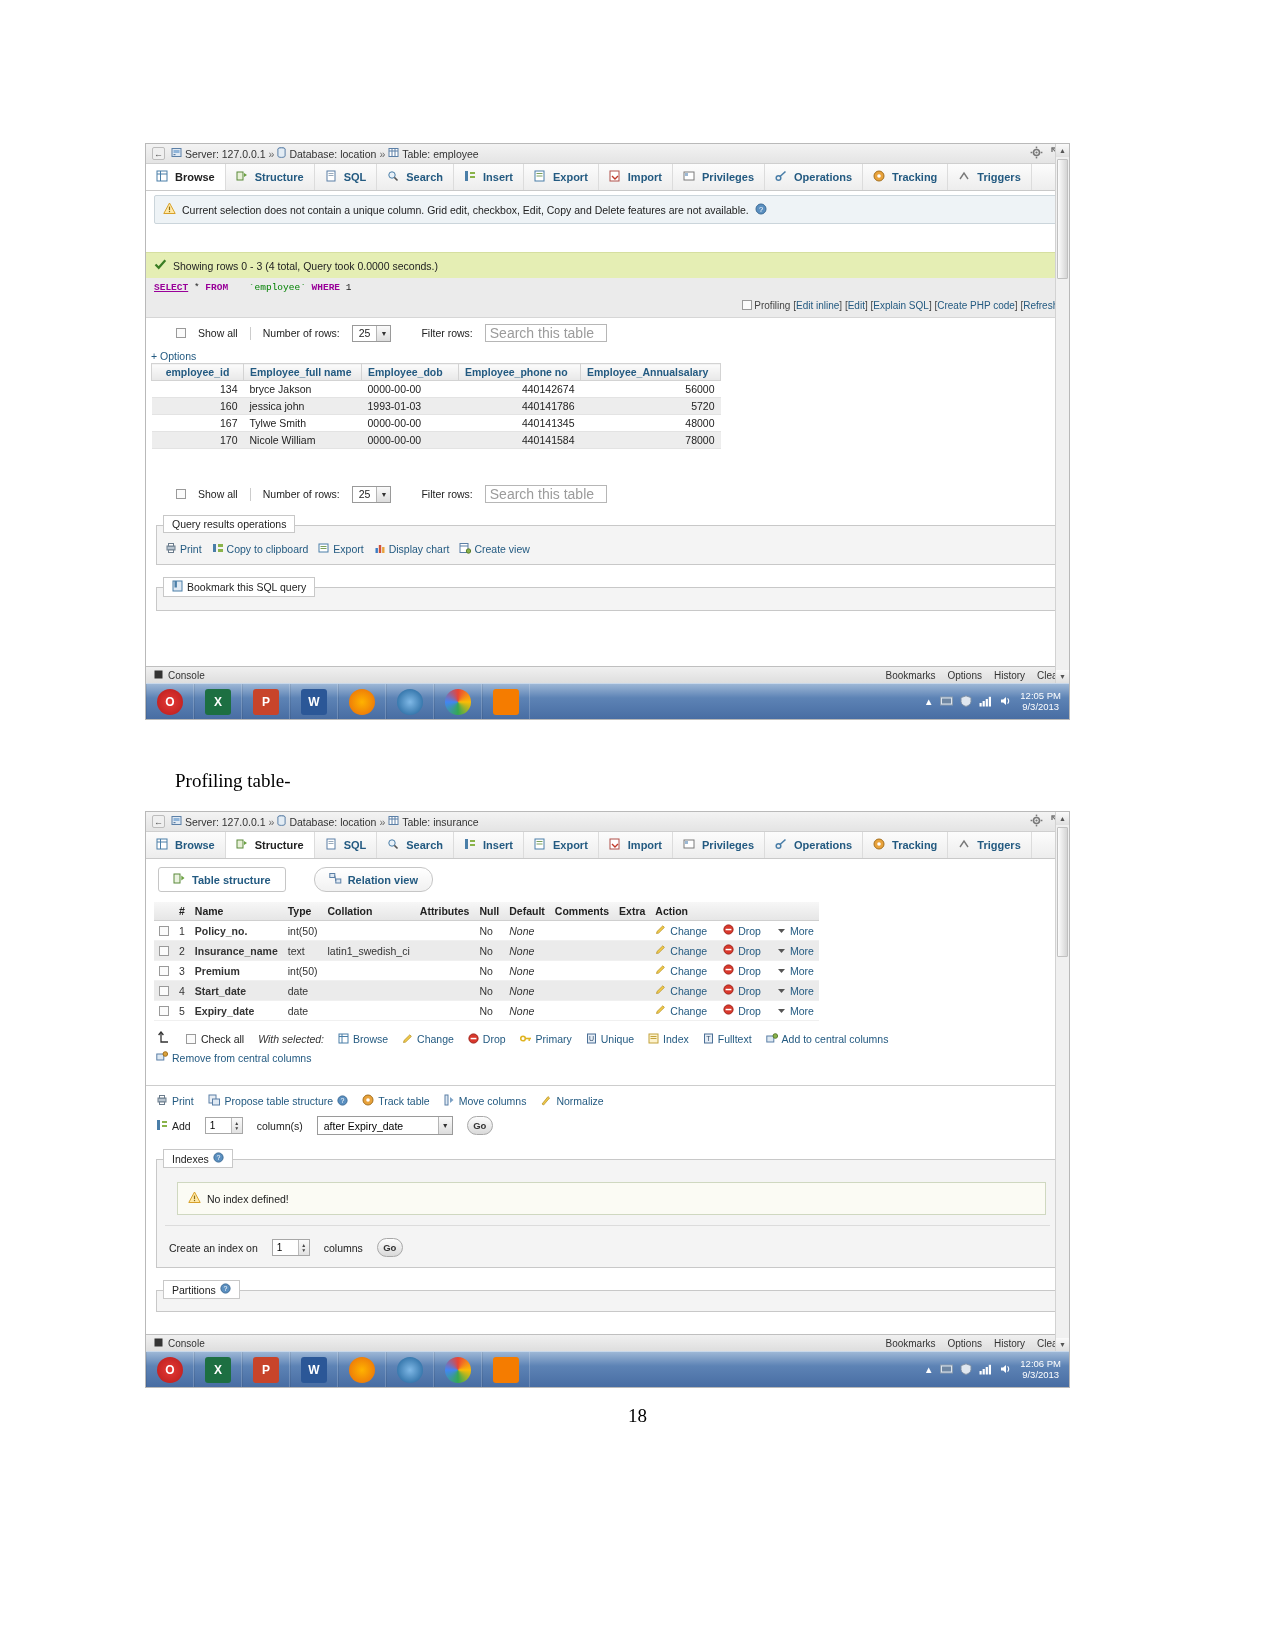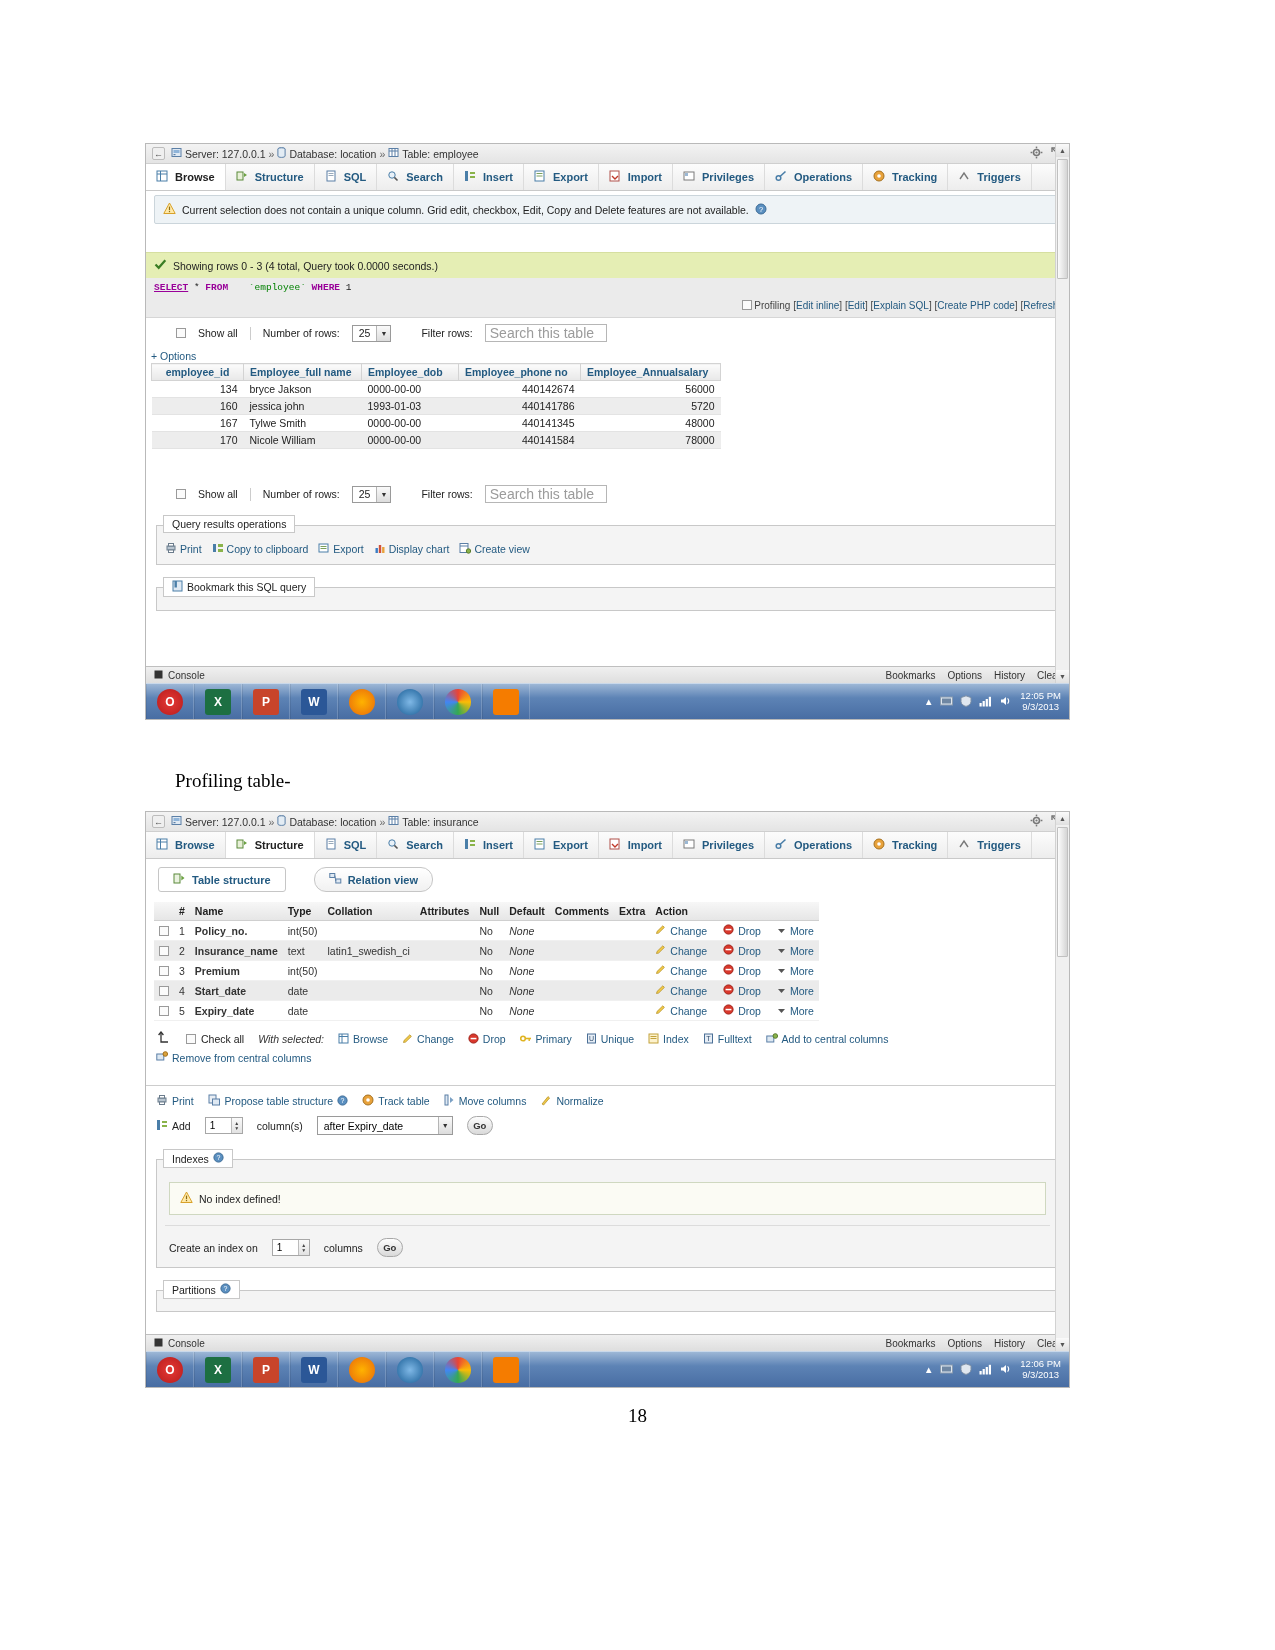--- a/index.html
+++ b/index.html
@@ -1159,21 +1159,21 @@
   </div>
 
   <div class="fs" style="margin-top:22px;padding:16px 8px 8px 8px;">
     <div class="fs-legend">
       <span>Indexes</span>
       <span><svg width="11" height="11" viewBox="0 0 11 11">
             <circle cx="5.5" cy="5.5" r="4.6" fill="#5a8fc0" stroke="#3c6b96"></circle>
             <text x="5.5" y="8" font-size="7" fill="#fff" text-anchor="middle" font-family="Liberation Sans">?</text>
           </svg></span>
     </div>
-    <div class="warn-box" style="margin:6px 4px 10px 4px;text-align:right;">
+    <div class="warn-box" style="margin:6px 4px 10px 12px;text-align:right;">
       <span>
         <svg width="13" height="13" viewBox="0 0 13 13">
             <path d="M6.5 1 L12.2 11.5 L0.8 11.5 Z" fill="#ffe9a8" stroke="#d8a12a"></path>
             <rect x="5.9" y="4.6" width="1.2" height="3.6" fill="#8a6b16"></rect>
             <rect x="5.9" y="9" width="1.2" height="1.2" fill="#8a6b16"></rect>
           </svg>
       </span>
       <span>No index defined!</span>
     </div>
     <div class="tool-line" style="padding-left:4px;padding-top:12px;border-top:1px solid #dcdcdc;margin-top:6px;">

